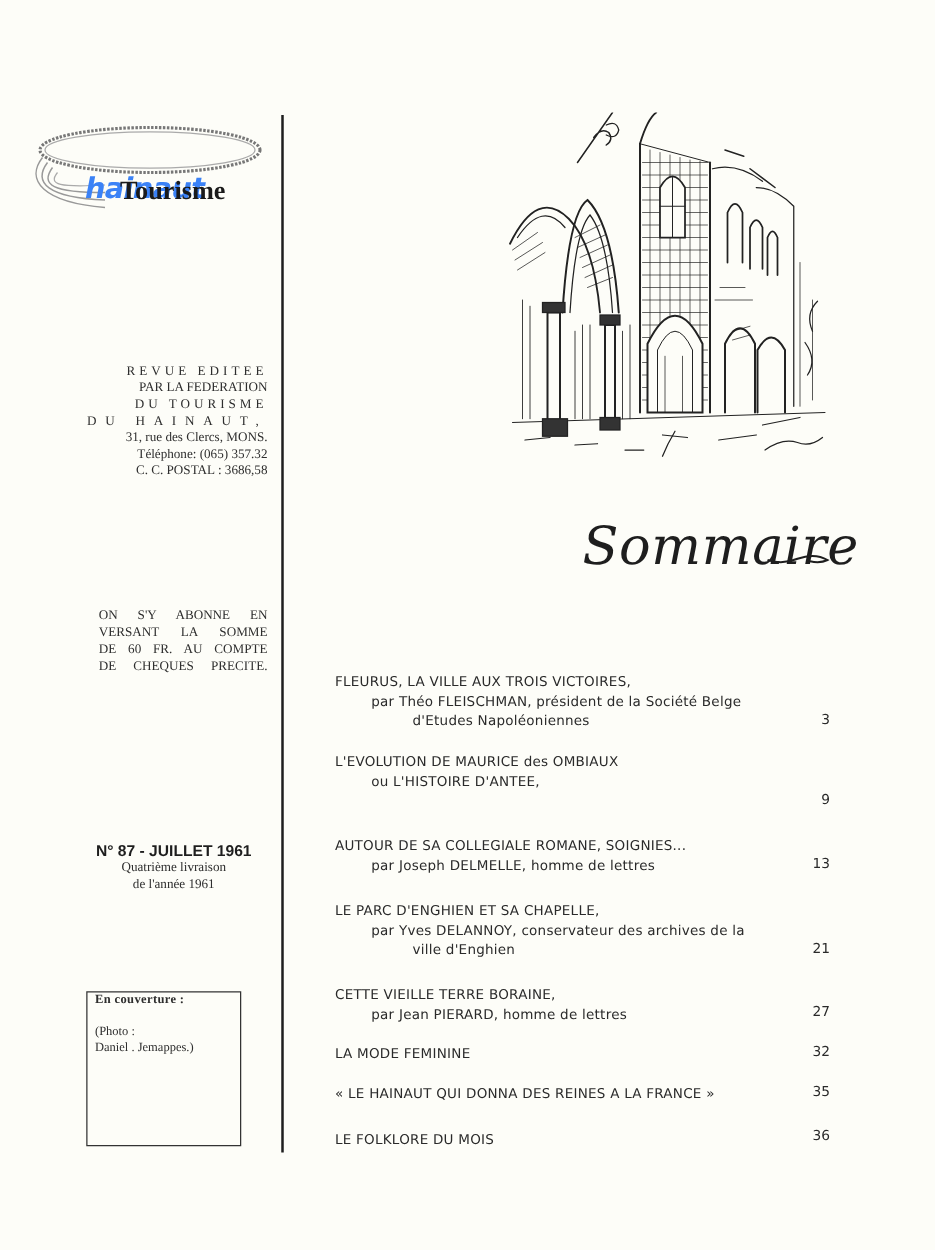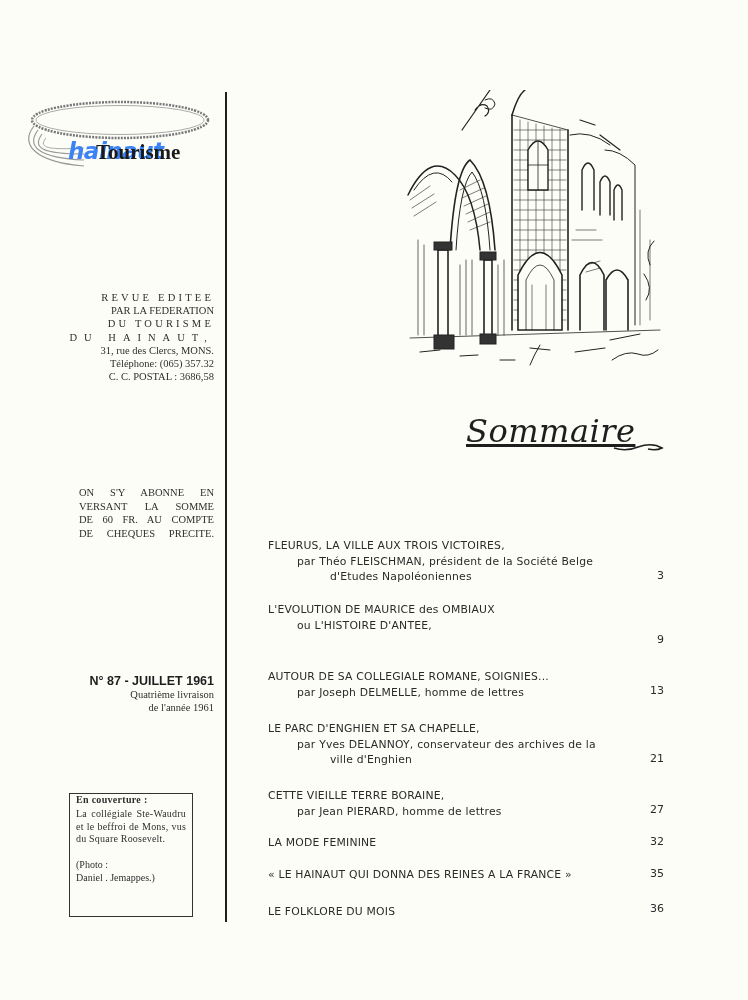--- a/index.html
+++ b/index.html
@@ -31,41 +31,41 @@
   
   .left-block { position: absolute; right: 534px; text-align: right; font-family: "Liberation Serif", serif; color: #2e2e2e; }
   .pub-info { top: 291px; font-size: 10.5px; line-height: 13.2px; }
   .pub-info .spaced { letter-spacing: 3.2px; }
   .pub-info .spaced-wide { letter-spacing: 7px; padding-left: 16px; }
   .pub-info .l { display: block; white-space: nowrap; }
 
   .subscribe { top: 486px; font-size: 10.5px; line-height: 13.5px; text-align: justify; text-align-last: justify; width: 135px; }
   .subscribe .l { display: block; }
 
-  .issue { top: 674px; width: 150px; right: 534px; }
+  .issue { top: 674px; text-align: center; width: 150px; right: 534px; }
   .issue-title { font-family: "Liberation Sans", sans-serif; font-weight: bold; font-size: 12.5px; color: #1e1e1e; display: block; }
   .issue-sub { font-size: 10.5px; line-height: 13px; display: block; }
 
   .cover-box {
     position: absolute; left: 69px; top: 793px; width: 124px; height: 124px;
     border: 1.2px solid #333; padding: 0 0 0 6px; box-sizing: border-box;
     font-family: "Liberation Serif", serif; font-size: 10px; line-height: 12.8px; color: #2e2e2e;
   }
   .cover-box .head { font-weight: bold; display: block; letter-spacing: 0.3px; }
   .cover-box .body { display: block; text-align: justify; width: 110px; margin-top: 1px; letter-spacing: 0.2px; }
   .cover-box .photo { display: block; margin-top: 13px; }
 
   
   .illustration { position: absolute; left: 400px; top: 90px; width: 270px; height: 285px; }
 
   
   .sommaire-title {
     position: absolute; left: 466px; top: 412px;
-    font-family: "DejaVu Serif", serif; font-style: italic; font-size: 32px;
-    color: #1e1e1e; letter-spacing: 0.5px; text-decoration: underline;
+    font-family: "DejaVu Serif", serif; font-style: italic; font-size: 42px;
+    color: #1e1e1e; letter-spacing: 0.5px;
   }
   .sommaire-swash { position: absolute; left: 612px; top: 440px; }
 
   
   .toc { position: absolute; left: 268px; top: 538px; width: 398px; font-family: "DejaVu Sans", sans-serif; color: #2a2a2a; }
   .toc-entry { position: absolute; left: 0; width: 398px; }
   .toc-line { display: block; font-size: 10.8px; line-height: 15.5px; white-space: nowrap; letter-spacing: 0.2px; }
   .toc-line.i1 { padding-left: 29px; }
   .toc-line.i2 { padding-left: 62px; }
   .toc-page { position: absolute; right: 2px; font-size: 11px; }
@@ -108,21 +108,20 @@
   </div>
 
   <div class="left-block issue">
     <span class="issue-title">N° 87 - JUILLET 1961</span>
     <span class="issue-sub">Quatrième livraison</span>
     <span class="issue-sub">de l'année 1961</span>
   </div>
 
   <div class="cover-box">
     <span class="head">En couverture :</span>
-    <span class="body">La collégiale Ste-Waudru et le beffroi de Mons, vus du Square Roosevelt.</span>
     <span class="photo">(Photo :</span>
     <span>Daniel . Jemappes.)</span>
   </div>
 
   <svg class="illustration" viewBox="0 0 270 285" fill="none" stroke="#222" stroke-linecap="round">
 
     <path d="M10 248 L260 240" stroke-width="0.8"></path>
     <path d="M20 262 l20 -2 M60 266 l18 -1 M100 270 l15 0 M130 258 l20 2 M175 262 l30 -4 M210 250 l30 -6" stroke-width="1"></path>
 
     <path d="M8 105 Q 30 60 55 85 Q 75 105 80 160" stroke-width="1.5"></path>

